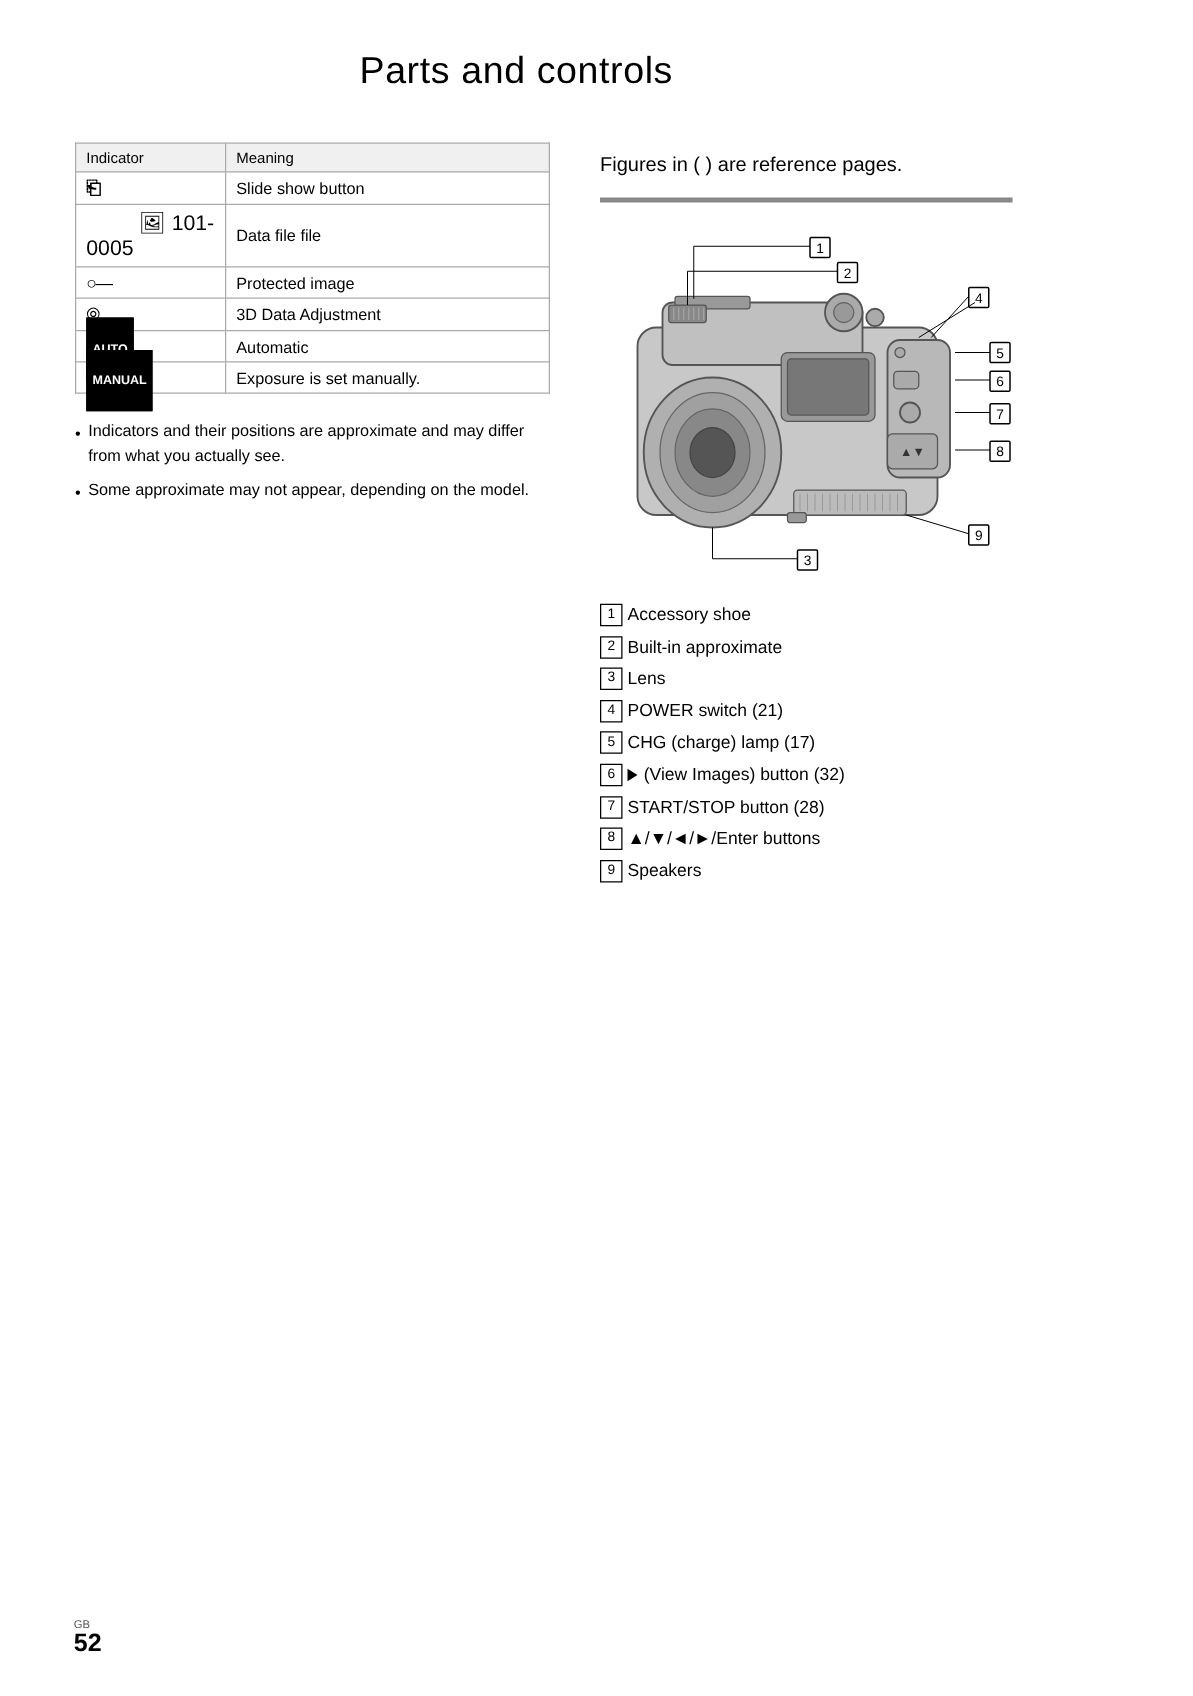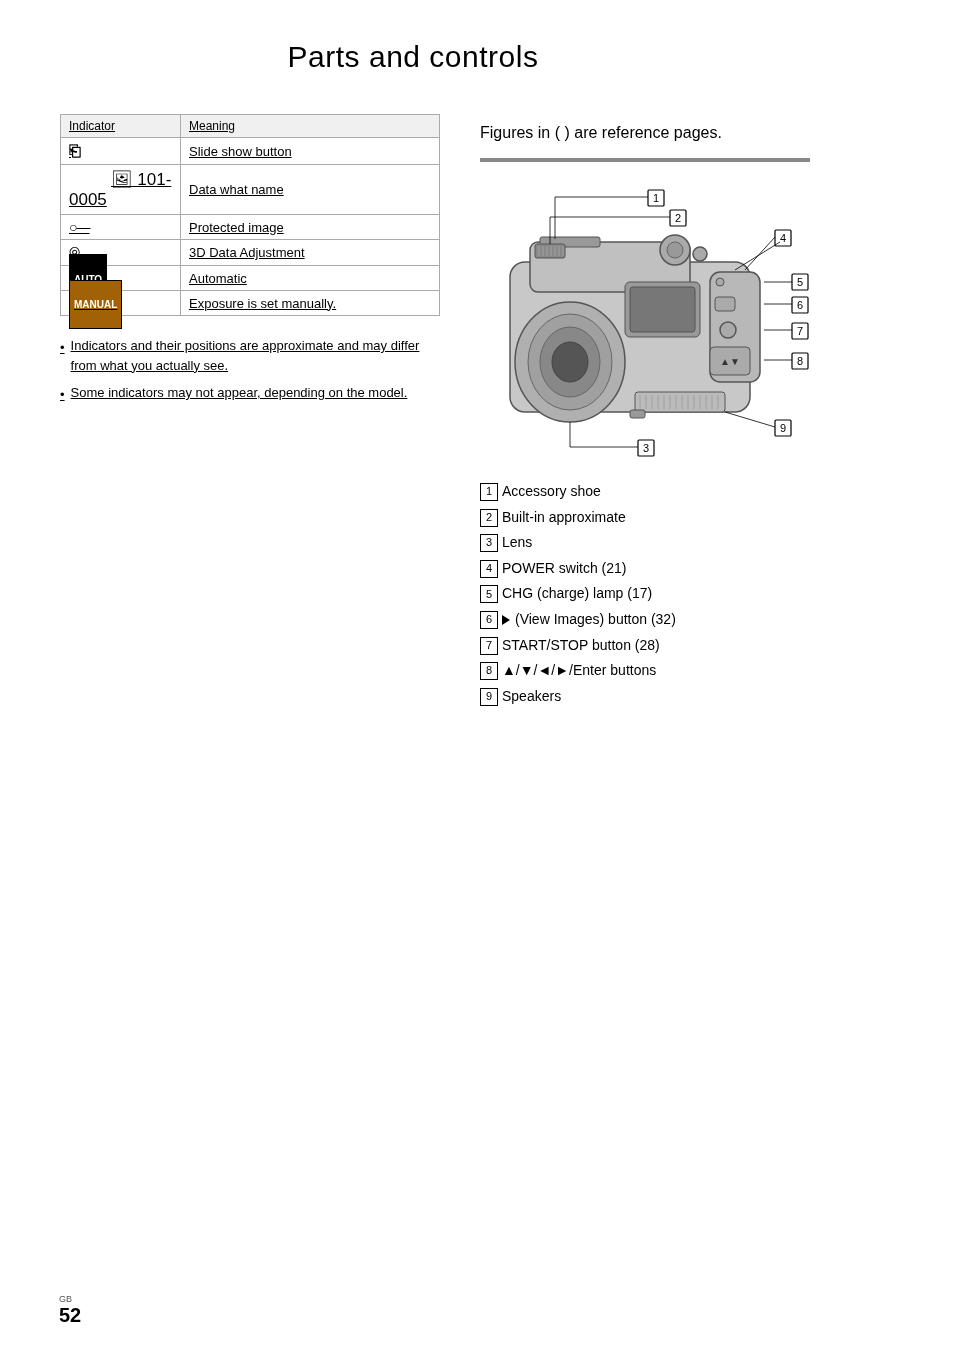--- a/index.html
+++ b/index.html
@@ -30,21 +30,20 @@
 
     .two-column {
       display: flex;
       gap: 40px;
       align-items: flex-start;
     }
 
     .left-column {
       width: 380px;
       flex-shrink: 0;
-      text-decoration: underline;
     }
 
     .right-column {
       flex: 1;
     }
 
     
     .indicator-table {
       width: 100%;
       border-collapse: collapse;
@@ -80,21 +79,21 @@
     .auto-badge {
       background: #000;
       color: #fff;
       font-size: 10px;
       font-weight: bold;
       padding: 19px 4px;
       border: 1px solid #000;
     }
 
     .manual-badge {
-      background: #a16207;
+      background: #000000;
       color: #fff;
       font-size: 10px;
       font-weight: bold;
       padding: 18px 4px;
       border: 1px solid #000;
     }
 
     .notes-section {
       margin-top: 10px;
     }
@@ -238,21 +237,21 @@
             <td>
               <span class="indicator-icon icon-slide">⎗</span>
             </td>
             <td>Slide show button</td>
           </tr>
 
           <tr>
             <td>
               <span class="indicator-icon icon-data-file">🖼 101-0005</span>
             </td>
-            <td>Data what name</td>
+            <td>Data file file</td>
           </tr>
 
           <tr>
             <td>
               <span class="indicator-icon icon-protected">○―</span>
             </td>
             <td>Protected image</td>
           </tr>
 
           <tr>
@@ -278,21 +277,21 @@
         </tbody>
       </table>
 
       <div class="notes-section">
         <div class="note-item">
           <span class="note-bullet">•</span>
           <span>Indicators and their positions are approximate and may differ from what you actually see.</span>
         </div>
         <div class="note-item">
           <span class="note-bullet">•</span>
-          <span>Some indicators may not appear, depending on the model.</span>
+          <span>Some approximate may not appear, depending on the model.</span>
         </div>
       </div>
 
     </div>
 
     <div class="right-column">
 
       <p class="ref-text">Figures in ( ) are reference pages.</p>
 
       <div class="divider-line"></div>

